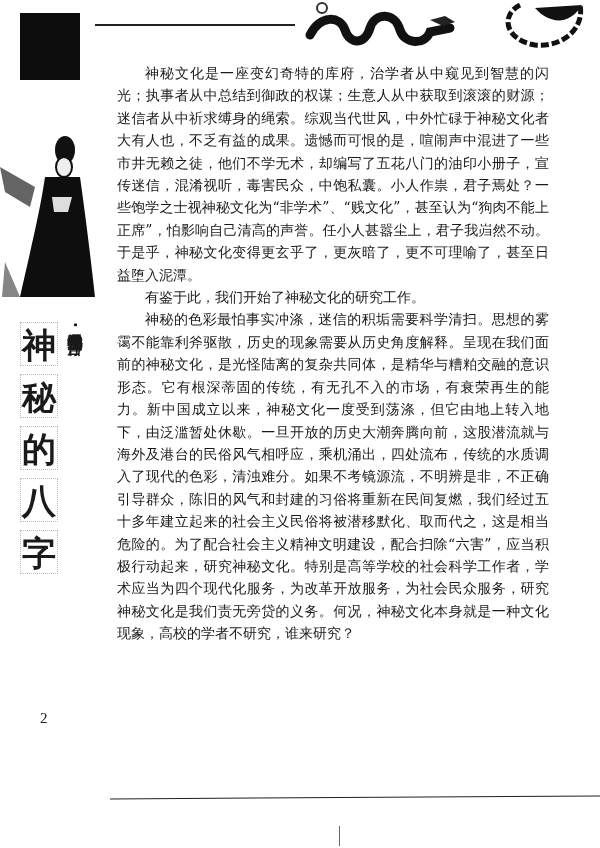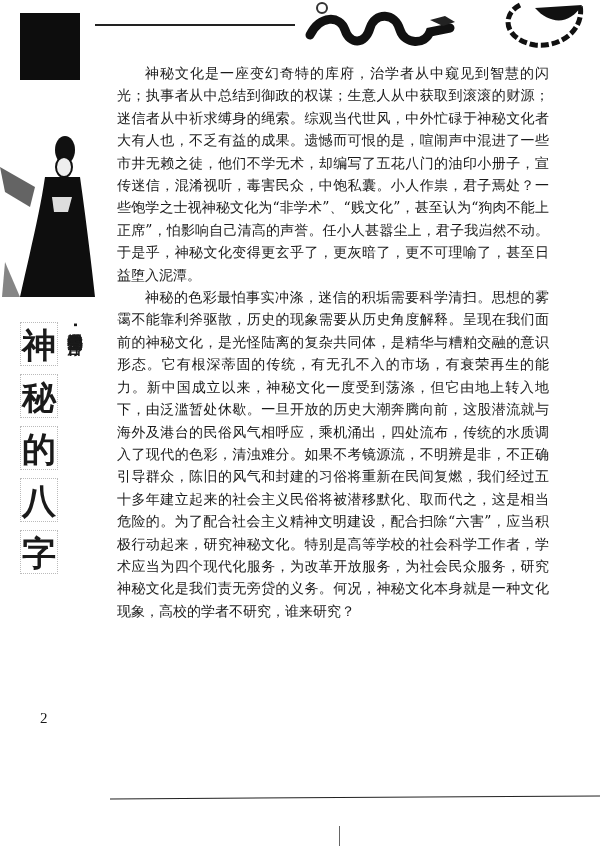--- a/index.html
+++ b/index.html
@@ -52,17 +52,18 @@
   <span class="ch">八</span>
   <span class="ch">字</span>
 </div>
 
 <div class="vseries">中华神秘文化书系·序言</div>
 
 <div class="page-num">2</div>
 
 <div class="body-text">
   <p>神秘文化是一座变幻奇特的库府，治学者从中窥见到智慧的闪光；执事者从中总结到御政的权谋；生意人从中获取到滚滚的财源；迷信者从中祈求缚身的绳索。综观当代世风，中外忙碌于神秘文化者大有人也，不乏有益的成果。遗憾而可恨的是，喧闹声中混进了一些市井无赖之徒，他们不学无术，却编写了五花八门的油印小册子，宣传迷信，混淆视听，毒害民众，中饱私囊。小人作祟，君子焉处？一些饱学之士视神秘文化为“非学术”、“贱文化”，甚至认为“狗肉不能上正席”，怕影响自己清高的声誉。任小人甚嚣尘上，君子我岿然不动。于是乎，神秘文化变得更玄乎了，更灰暗了，更不可理喻了，甚至日益堕入泥潭。</p>
+  <p>有鉴于此，我们开始了神秘文化的研究工作。</p>
   <p>神秘的色彩最怕事实冲涤，迷信的积垢需要科学清扫。思想的雾霭不能靠利斧驱散，历史的现象需要从历史角度解释。呈现在我们面前的神秘文化，是光怪陆离的复杂共同体，是精华与糟粕交融的意识形态。它有根深蒂固的传统，有无孔不入的市场，有衰荣再生的能力。新中国成立以来，神秘文化一度受到荡涤，但它由地上转入地下，由泛滥暂处休歇。一旦开放的历史大潮奔腾向前，这股潜流就与海外及港台的民俗风气相呼应，乘机涌出，四处流布，传统的水质调入了现代的色彩，清浊难分。如果不考镜源流，不明辨是非，不正确引导群众，陈旧的风气和封建的习俗将重新在民间复燃，我们经过五十多年建立起来的社会主义民俗将被潜移默化、取而代之，这是相当危险的。为了配合社会主义精神文明建设，配合扫除“六害”，应当积极行动起来，研究神秘文化。特别是高等学校的社会科学工作者，学术应当为四个现代化服务，为改革开放服务，为社会民众服务，研究神秘文化是我们责无旁贷的义务。何况，神秘文化本身就是一种文化现象，高校的学者不研究，谁来研究？</p>
 </div>
 
 <div class="bottom-rule"></div>
 <div class="tick"></div>
 
 </body></html>

